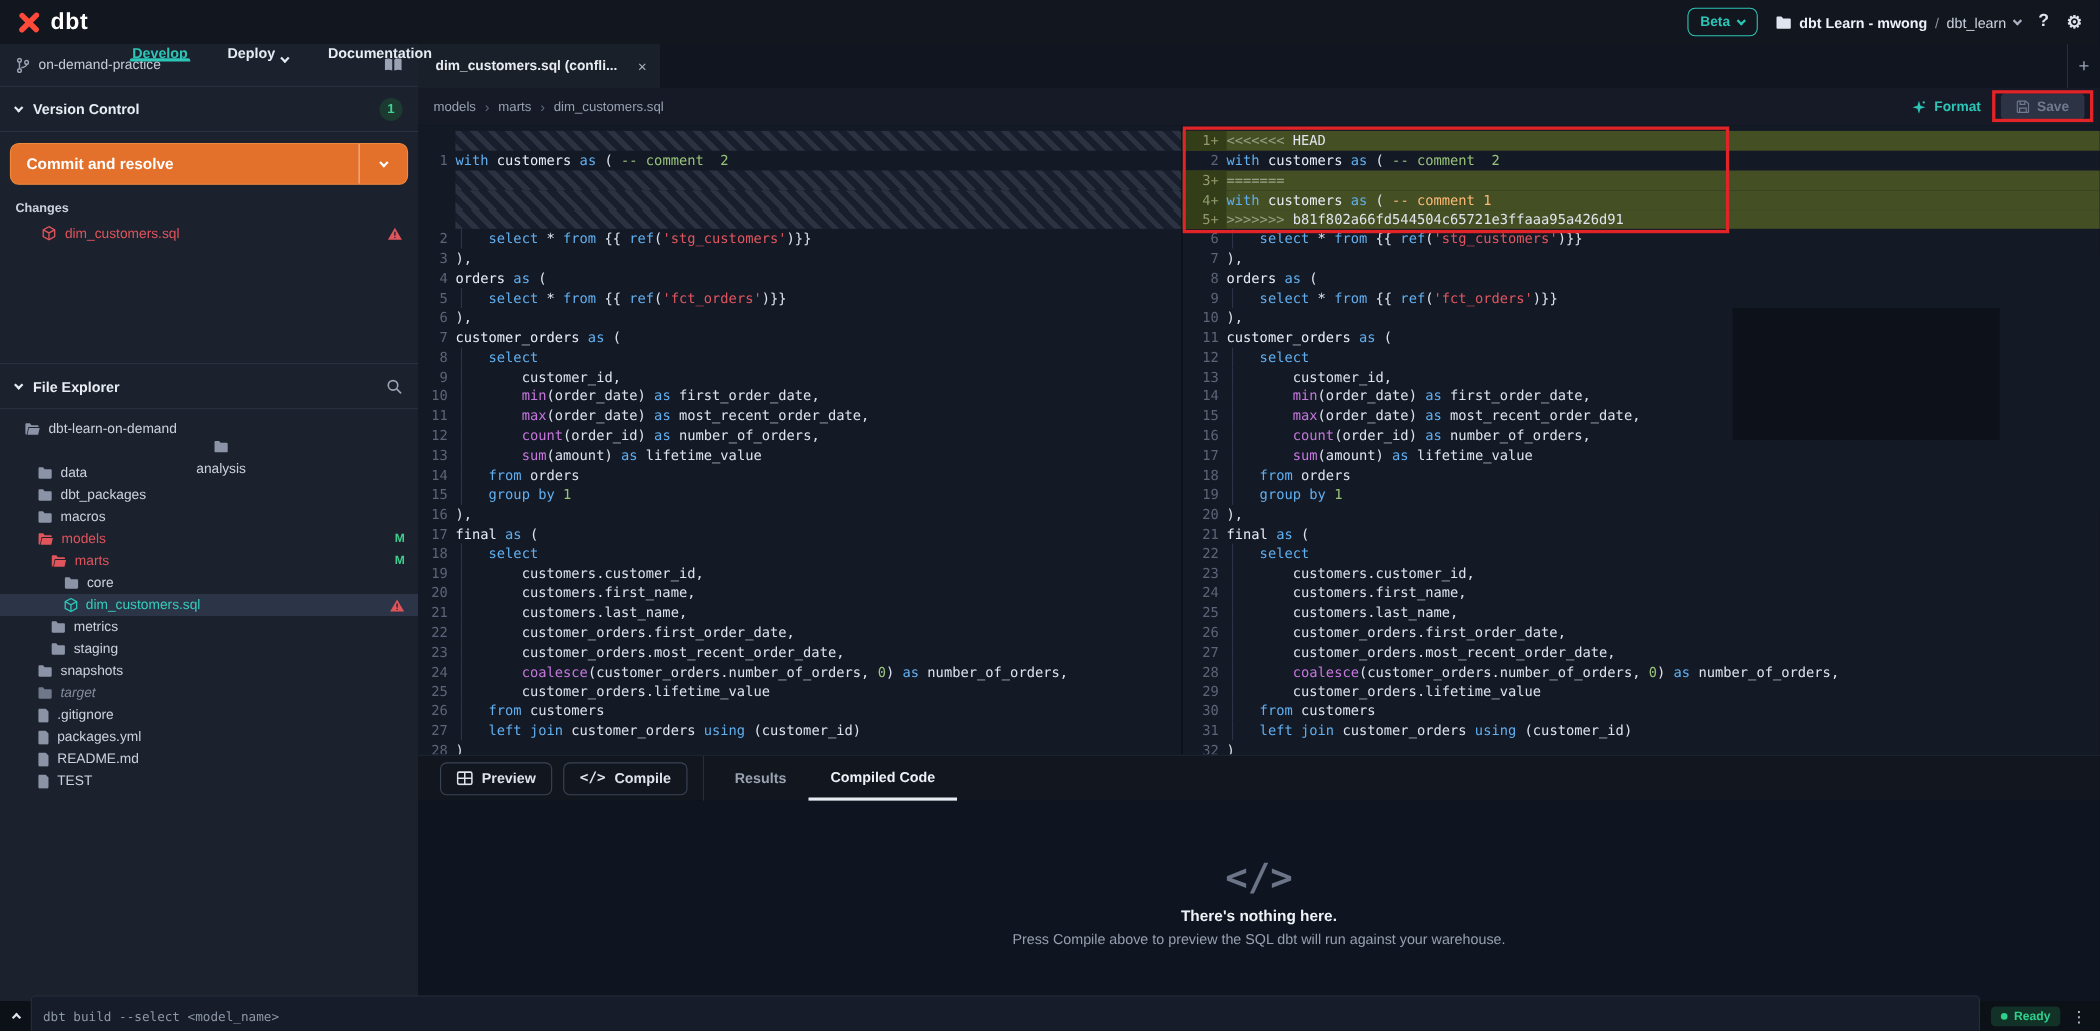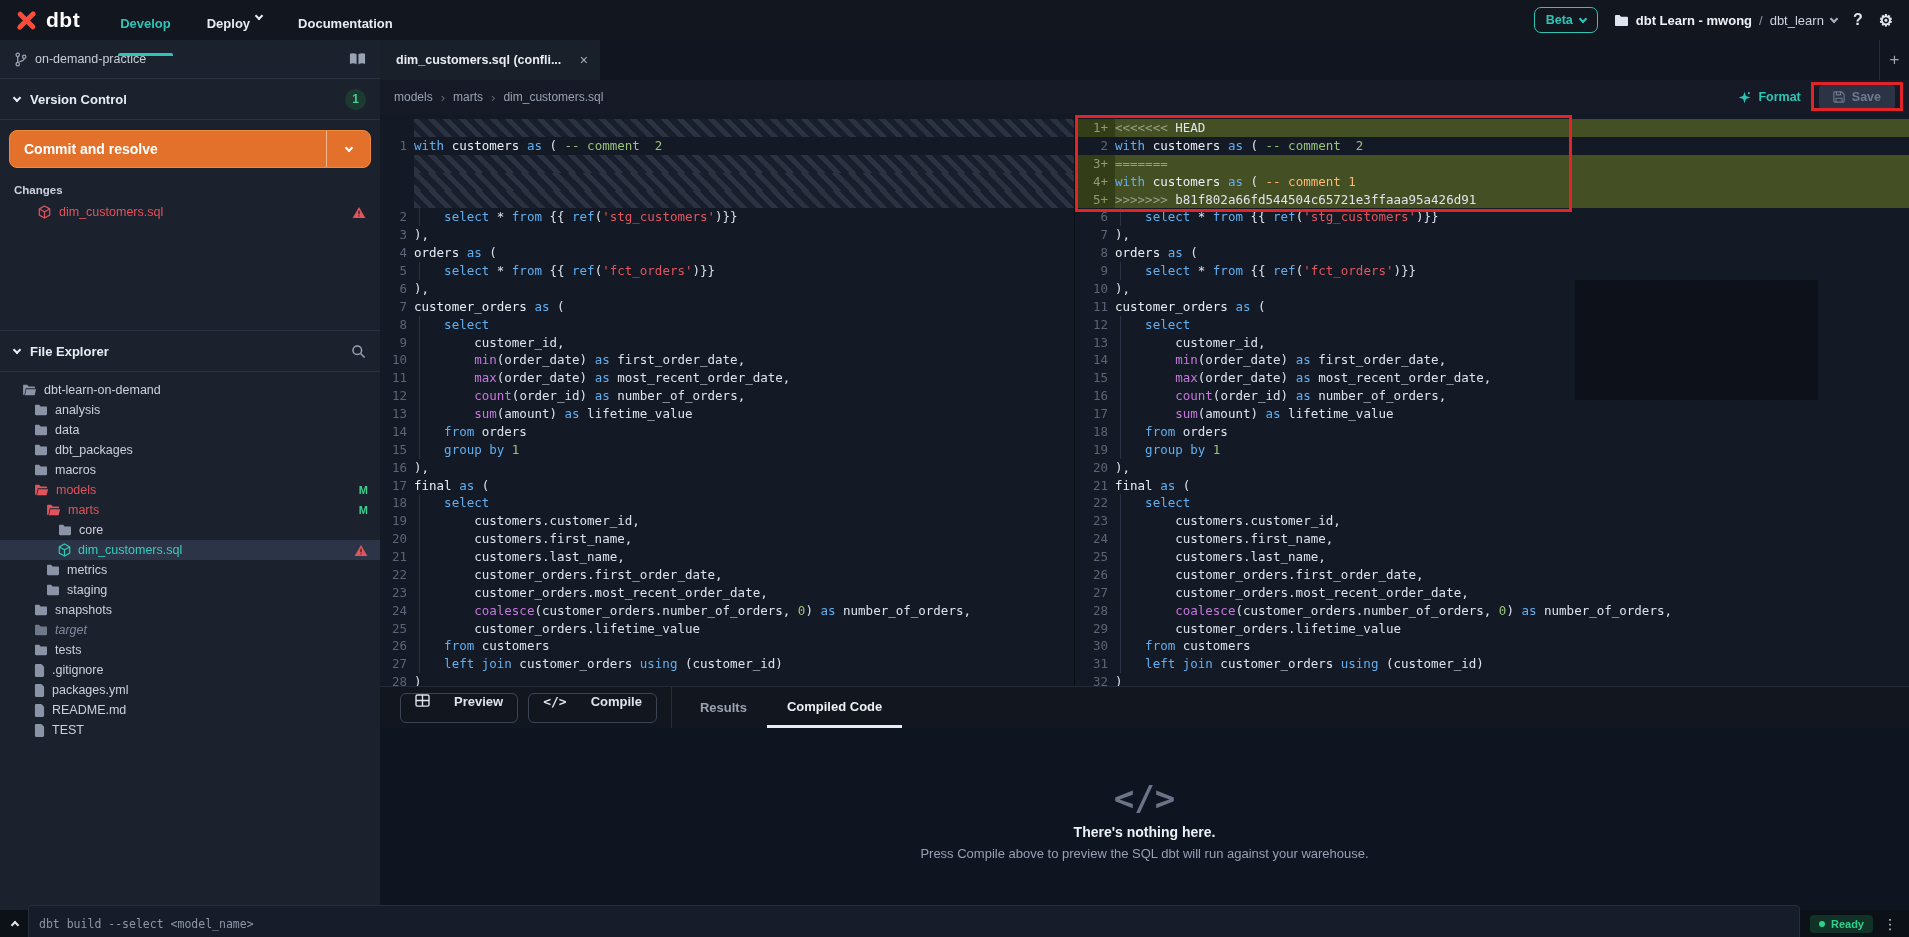--- a/index.html
+++ b/index.html
@@ -4,21 +4,21 @@
 <style>
   * { margin:0; padding:0; box-sizing:border-box; }
   html,body { width:1909px; height:937px; overflow:hidden; background:#0e1320;
               font-family:"Liberation Sans", sans-serif; }
   .page { width:1909px; height:937px; display:flex; flex-direction:column; }
 
   
   .topnav { height:40px; background:#12161f; display:flex; align-items:center; flex:0 0 auto; }
   .logo { display:flex; align-items:center; gap:7px; padding:0 22px 0 14px; }
   .logo-text { color:#fff; font-weight:bold; font-size:21px; letter-spacing:.5px; }
-  .nav-item { position:relative; height:40px; display:flex; align-items:flex-start; gap:6px;
+  .nav-item { position:relative; height:40px; display:flex; align-items:flex-end; gap:6px;
               padding:0 18px; color:#e7ebf2; font-size:13px; font-weight:bold; cursor:pointer;margin-top:32px; }
   .nav-item.active { color:#2cc5b6; }
   .nav-item.active::after { content:''; position:absolute; left:16px; right:16px; bottom:0;
               height:3px; background:#2cc5b6; border-radius:2px 2px 0 0; }
   .nav-right { margin-left:auto; display:flex; align-items:center; gap:16px; padding-right:16px; }
   .beta-badge { display:flex; align-items:center; gap:7px; border:1.5px solid #2cc5b6; color:#2cc5b6;
               font-size:12.5px; font-weight:bold; border-radius:7px; padding:5px 11px; }
   .proj { display:flex; align-items:center; gap:7px; color:#eef1f7; font-size:13px; }
   .proj .name { font-weight:bold; }
   .proj .sep { color:#8b93a3; }
@@ -108,21 +108,21 @@
   .t-mark{ color:#97a187; }
   .t-hd  { color:#dfe5ed; }
   .anno-conflict { position:absolute; left:0; top:1px; width:497px; height:97px;
                    border:3px solid #e02427; pointer-events:none; z-index:5; }
   .shade-box { position:absolute; left:1195px; top:166px; width:243px; height:120px;
                background:rgba(0,0,0,.30); pointer-events:none; z-index:4; }
 
   
   .results-toolbar { height:42px; background:#12171f; border-top:1px solid #222a38; display:flex;
                      align-items:stretch; padding-left:20px; flex:0 0 auto; }
-  .rt-btn { align-self:center; display:flex; align-items:flex-start; gap:24px; height:30px; padding:0 14px;
+  .rt-btn { align-self:center; display:flex; align-items:center; gap:8px; height:30px; padding:0 14px;
             border:1px solid #3b4456; border-radius:6px; color:#dfe4ec; font-size:13px; font-weight:bold;
             cursor:pointer; margin-right:10px; background:transparent; }
   .rt-divider { width:1px; background:#242d3b; margin:0 8px 0 4px; }
   .res-tab { display:flex; align-items:center; padding:0 20px; color:#9aa3b2; font-size:13px;
              font-weight:bold; cursor:pointer; }
   .res-tab.active { color:#eef1f6; border-bottom:3px solid #e8ecf2; }
   .results-body { flex:1; background:#0e1420; display:flex; flex-direction:column; align-items:center;
                   justify-content:center; gap:6px; min-height:0; }
   .empty-icon { color:#6b7587; font-family:"DejaVu Sans Mono", monospace; font-size:34px; font-weight:bold; }
   .empty-title { color:#eef2f7; font-size:14px; font-weight:bold; }
@@ -247,21 +247,21 @@
       <div class="tree">
           <div class="tree-row" style="padding-left: 22px;">
             <span class="tree-icon">
               <svg width="15" height="12" viewBox="0 0 17 14" fill="#8a94a6">
                 <path d="M1 2.2C1 1.5 1.5 1 2.2 1h3.6l1.7 2h6.3c.7 0 1.2.5 1.2 1.2V5H4.2L2.4 13c-.8 0-1.4-.5-1.4-1.2zM4.8 6h11.4l-1.7 7H3.2z"></path>
               </svg>
             </span>
             <span>dbt-learn-on-demand</span>
             <span class="grow"></span>
           </div>
-          <div class="tree-row" style="padding-left: 34px;">
+          <div class="tree-row" style="padding-left: 34px; flex-direction: column;">
             <span class="tree-icon">
               <svg width="14" height="12" viewBox="0 0 16 14" fill="#8a94a6">
                 <path d="M1 2.2C1 1.5 1.5 1 2.2 1h3.6l1.7 2h6.3c.7 0 1.2.5 1.2 1.2v7.6c0 .7-.5 1.2-1.2 1.2H2.2C1.5 13 1 12.5 1 11.8z"></path>
               </svg>
             </span>
             <span>analysis</span>
             <span class="grow"></span>
           </div>
           <div class="tree-row" style="padding-left: 34px;">
             <span class="tree-icon">
@@ -363,29 +363,20 @@
             <span>snapshots</span>
             <span class="grow"></span>
           </div>
           <div class="tree-row muted" style="padding-left: 34px;">
             <span class="tree-icon">
               <svg width="14" height="12" viewBox="0 0 16 14" fill="#6f7888">
                 <path d="M1 2.2C1 1.5 1.5 1 2.2 1h3.6l1.7 2h6.3c.7 0 1.2.5 1.2 1.2v7.6c0 .7-.5 1.2-1.2 1.2H2.2C1.5 13 1 12.5 1 11.8z"></path>
               </svg>
             </span>
             <span>target</span>
-            <span class="grow"></span>
-          </div>
-          <div class="tree-row" style="padding-left: 34px;">
-            <span class="tree-icon">
-              <svg width="14" height="12" viewBox="0 0 16 14" fill="#8a94a6">
-                <path d="M1 2.2C1 1.5 1.5 1 2.2 1h3.6l1.7 2h6.3c.7 0 1.2.5 1.2 1.2v7.6c0 .7-.5 1.2-1.2 1.2H2.2C1.5 13 1 12.5 1 11.8z"></path>
-              </svg>
-            </span>
-            <span>tests</span>
             <span class="grow"></span>
           </div>
           <div class="tree-row" style="padding-left: 34px;">
             <span class="tree-icon">
               <svg width="11" height="13" viewBox="0 0 12 14" fill="#8a94a6">
                 <path d="M1 1.5C1 .7 1.6 0 2.4 0H8l3 3v9.5c0 .8-.6 1.5-1.4 1.5H2.4C1.6 14 1 13.3 1 12.5zM3 6h6v1H3zm0 2.5h6v1H3z"></path>
               </svg>
             </span>
             <span>.gitignore</span>
             <span class="grow"></span>

